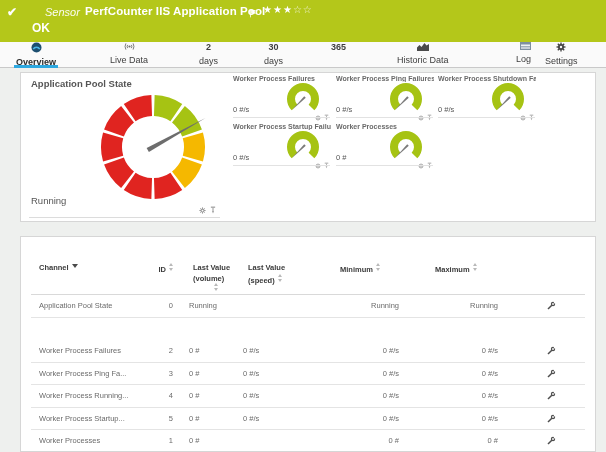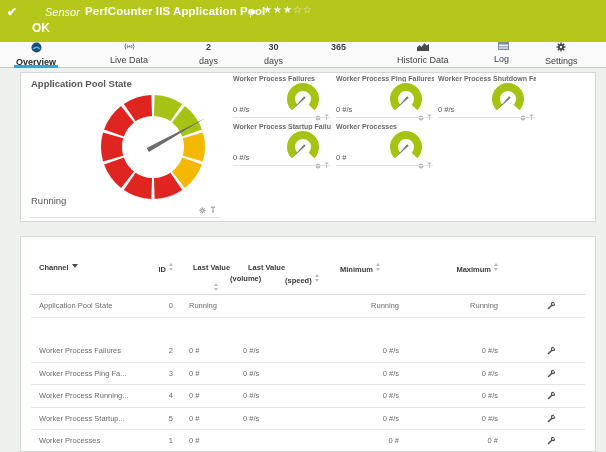--- a/index.html
+++ b/index.html
@@ -40,21 +40,21 @@
   .mini { position:absolute; width:98px; height:48px; }
   .mini .m-label { position:absolute; left:0; top:2px; font-size:7px; color:#6a6a6a; white-space:nowrap; overflow:hidden; width:98px; font-weight:bold; }
   .mini svg.m-gauge { position:absolute; left:52px; top:8px; }
   .mini .m-value { position:absolute; left:0; top:32px; font-size:7.5px; color:#565656; }
   .mini .m-icons { position:absolute; right:2px; top:34px; display:flex; gap:3px; align-items:center; }
   .mini .m-divider { position:absolute; left:0; top:44px; width:97px; height:1px; background:#e2e2e2; }
 
   
   .thead { position:absolute; left:10px; top:0; width:554px; height:58px; border-bottom:1px solid #d9d9d9; font-size:7.5px; font-weight:bold; color:#3a3a3a; }
   .th { position:absolute; top:26px; white-space:nowrap; cursor:pointer; }
-  .th .l2 { display:block; margin-top:2px;margin-left:37px; }
+  .th .l2 { display:block; margin-top:2px; }
   .row { position:absolute; left:10px; width:554px; height:22.5px; border-bottom:1px solid #e4e4e4; font-size:7.5px; color:#6b6b6b; }
   .cell { position:absolute; top:0; height:22.5px; line-height:22.5px; white-space:nowrap; }
   .c-channel { left:8px; }
   .c-id      { left:100px; width:42px; text-align:right; }
   .c-volume  { left:158px; }
   .c-speed   { left:212px; }
   .c-min     { left:290px; width:78px; text-align:right; }
   .c-max     { left:389px; width:78px; text-align:right; }
   .c-wrench  { left:516px; top:6px; height:auto; line-height:normal; cursor:pointer; }
 
@@ -111,21 +111,21 @@
     <div class="tab" style="left:329px;gap:40px;">
       <b>365</b>
         <span>days</span>
     </div>
     <div class="tab" style="left:397px;">
       <svg width="12" height="9" viewBox="0 0 12 9">
           <path d="M0 9 V5.5 L2.5 3 4.5 5 7.5 1 9.5 3.5 12 2 V9 Z" fill="#4a4a4a"></path>
         </svg>
       <span>Historic Data</span>
     </div>
-    <div class="tab" style="left:494px;align-items:flex-end;">
+    <div class="tab" style="left:516px;align-items:flex-end;">
       <svg width="11" height="8" viewBox="0 0 11 8">
           <rect x=".5" y=".5" width="10" height="7" fill="#eef2f5" stroke="#7e8fa0"></rect>
           <rect x=".5" y=".5" width="10" height="2" fill="#7e8fa0"></rect>
           <line x1=".5" y1="4.5" x2="10.5" y2="4.5" stroke="#7e8fa0" stroke-width=".7"></line>
           <line x1=".5" y1="6" x2="10.5" y2="6" stroke="#7e8fa0" stroke-width=".7"></line>
         </svg>
       <span>Log</span>
     </div>
     <div class="tab" style="left:545px;">
       <svg width="10" height="10" viewBox="0 0 10 10">
@@ -321,21 +321,21 @@
     <div class="thead">
       <span class="th" style="left:8px;"><span>Channel</span><span class="tri-down"></span></span>
       <span class="th" style="left:100px; width:42px; text-align:right;"><span>ID</span><span class="sort"><i class="up"></i><i class="dn"></i></span></span>
       <span class="th" style="left:162px;"><span>Last Value</span><span class="l2">(volume)</span></span>
       <span class="sort vol-sort">
           <i class="up"></i>
           <i class="dn"></i>
         </span>
       <span class="th" style="left:217px;"><span>Last Value</span><span class="l2"><span>(speed)</span><span class="sort"><i class="up"></i><i class="dn"></i></span></span></span>
       <span class="th" style="left:290px; width:78px; text-align:center;"><span>Minimum</span><span class="sort"><i class="up"></i><i class="dn"></i></span></span>
-      <span class="th" style="left:389px; width:78px; text-align:right;"><span>Maximum</span><span class="sort"><i class="up"></i><i class="dn"></i></span></span>
+      <span class="th" style="left:404px; width:78px; "><span>Maximum</span><span class="sort"><i class="up"></i><i class="dn"></i></span></span>
     </div>
 
     <div class="row" style="top:58px;">
       <span class="cell c-channel">Application Pool State</span>
       <span class="cell c-id">0</span>
       <span class="cell c-volume">Running</span>
       <span class="cell c-speed"></span>
       <span class="cell c-min">Running</span>
       <span class="cell c-max">Running</span>
       <span class="cell c-wrench"><svg width="9" height="9" viewBox="0 0 9 9">

